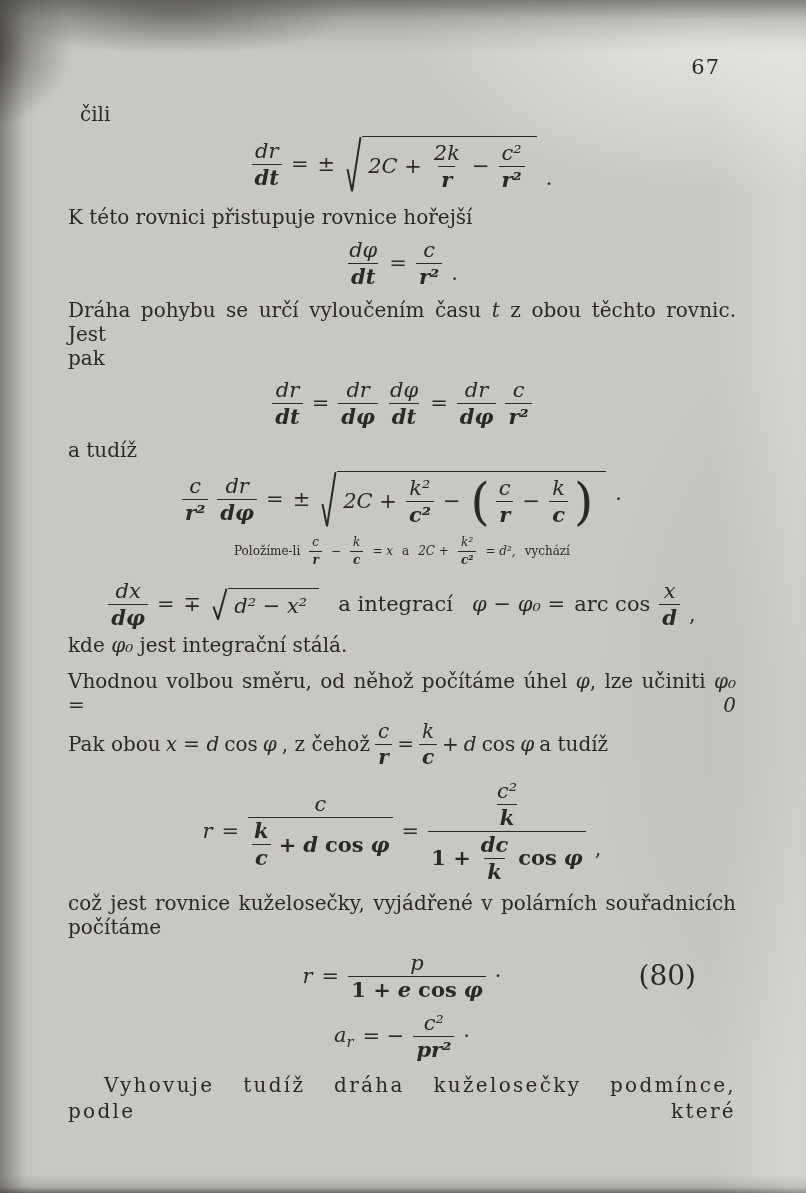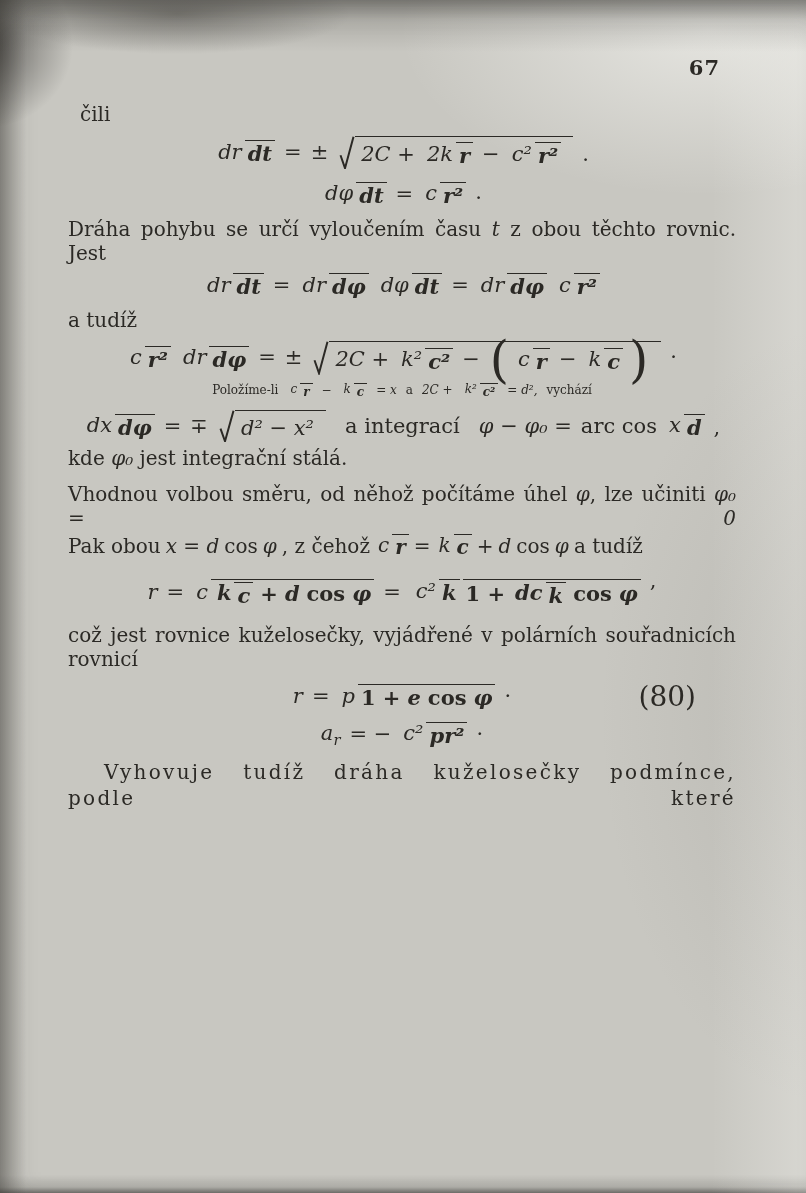--- a/index.html
+++ b/index.html
@@ -15,30 +15,30 @@
       radial-gradient(240px 56px at 22% 14px, rgba(52,50,46,.42), rgba(52,50,46,0) 72%),
       radial-gradient(130px 120px at -18px 45px, rgba(28,26,24,.62), rgba(28,26,24,0) 70%),
       radial-gradient(430px 230px at 88% 30px, rgba(248,248,244,.60), rgba(248,248,244,0) 72%),
       linear-gradient(90deg, rgba(60,58,53,.32) 0, rgba(60,58,53,0) 26px),
       linear-gradient(270deg, rgba(250,250,246,.30) 0, rgba(250,250,246,0) 95px),
       linear-gradient(0deg, rgba(42,40,37,.55) 0, rgba(42,40,37,.15) 6px, rgba(42,40,37,0) 18px),
       radial-gradient(340px 560px at 104% 60%, rgba(125,122,116,.18), rgba(125,122,116,0) 70%),
       #c8c7c1;
     box-shadow: inset 20px 0 34px -20px rgba(50,48,44,.45), inset 0 26px 30px -24px rgba(50,48,44,.35);
   }
-  .pageno{position:absolute;top:55px;right:86px;font-size:21px;font-weight:bold;letter-spacing:1px;}
+  .pageno{position:absolute;top:55px;right:86px;font-size:21px;font-weight:normal;letter-spacing:1px;}
   .content{padding:102px 70px 0 68px;font-size:20px;line-height:1.2;}
   .line{margin:0;}
   .jl{text-align:justify;text-align-last:justify;}
   .it{font-style:italic;}
   .rm{font-style:normal;}
   
   .disp{text-align:center;font-size:21px;}
   .row{display:inline-flex;align-items:center;gap:9px;}
-  .frac{display:inline-flex;flex-direction:row;align-items:center;text-align:center;line-height:1.05;vertical-align:middle;}
+  .frac{display:inline-flex;flex-direction:column;align-items:center;text-align:center;line-height:1.05;vertical-align:middle;}
   .frac .fn{padding:0 3px 2px;}
   .frac .fd{padding:2px 3px 0;border-top:1.5px solid currentColor;font-weight:bold;}
   .cmp{display:inline-flex;align-items:center;gap:7px;}
   .sqrt{display:inline-flex;position:relative;padding-left:16px;margin-left:2px;}
   .sqrt>.rd{display:inline-flex;align-items:center;gap:9px;border-top:1.7px solid currentColor;padding:5px 12px 2px 6px;}
   .sqrt>svg{position:absolute;left:0;top:0;width:16px;height:100%;}
   .bp{font-style:normal;font-size:235%;line-height:0;font-weight:300;transform:scaleY(1.02);padding:0 1px;}
   .lowc{align-self:flex-end;line-height:1;padding-bottom:4px;}
   .rel{position:relative;}
   .tag{position:absolute;right:40px;top:50%;transform:translateY(-50%);font-style:normal;font-size:28px;}
@@ -78,38 +78,40 @@
             <span class="frac it">
                 <span class="fn">c²</span>
                 <span class="fd">r²</span>
               </span>
           </span>
         </span>
         <span class="rm lowc">.</span>
       </span>
     </div>
 
+    <p class="line"><span>K této rovnici přistupuje rovnice hořejší</span></p>
 
     <div class="disp" style="margin:9px 0 10px">
       <span class="row">
         <span class="frac it">
             <span class="fn">dφ</span>
             <span class="fd">dt</span>
           </span>
         <span class="rm">=</span>
         <span class="frac it">
             <span class="fn">c</span>
             <span class="fd">r²</span>
           </span>
         <span class="rm lowc">.</span>
       </span>
     </div>
 
     <div>
       <p class="line jl"><span>Dráha pohybu se určí vyloučením času </span><span class="it">t</span><span> z obou těchto rovnic. Jest</span></p>
+      <p class="line"><span>pak</span></p>
     </div>
 
     <div class="disp" style="margin:8px 0 10px">
       <span class="row">
         <span class="frac it">
             <span class="fn">dr</span>
             <span class="fd">dt</span>
           </span>
         <span class="rm">=</span>
         <span class="frac it">
@@ -285,21 +287,21 @@
             <span class="rm">cos</span>
             <span class="it">φ</span>
           </span>
         </span>
         <span class="rm lowc" style="padding-bottom:24px">,</span>
       </span>
     </div>
 
     <div>
       <p class="line jl"><span>což jest rovnice kuželosečky, vyjádřené v polárních souřadnicích</span></p>
-      <p class="line"><span>rovnicí</span></p>
+      <p class="line"><span>počítáme</span></p>
     </div>
 
     <div class="disp rel" style="margin:13px 0 8px">
       <span class="row">
         <span class="it">r</span>
         <span class="rm">=</span>
         <span class="frac">
           <span class="fn it">p</span>
           <span class="fd cmp">
             <span class="rm">1 +</span>

